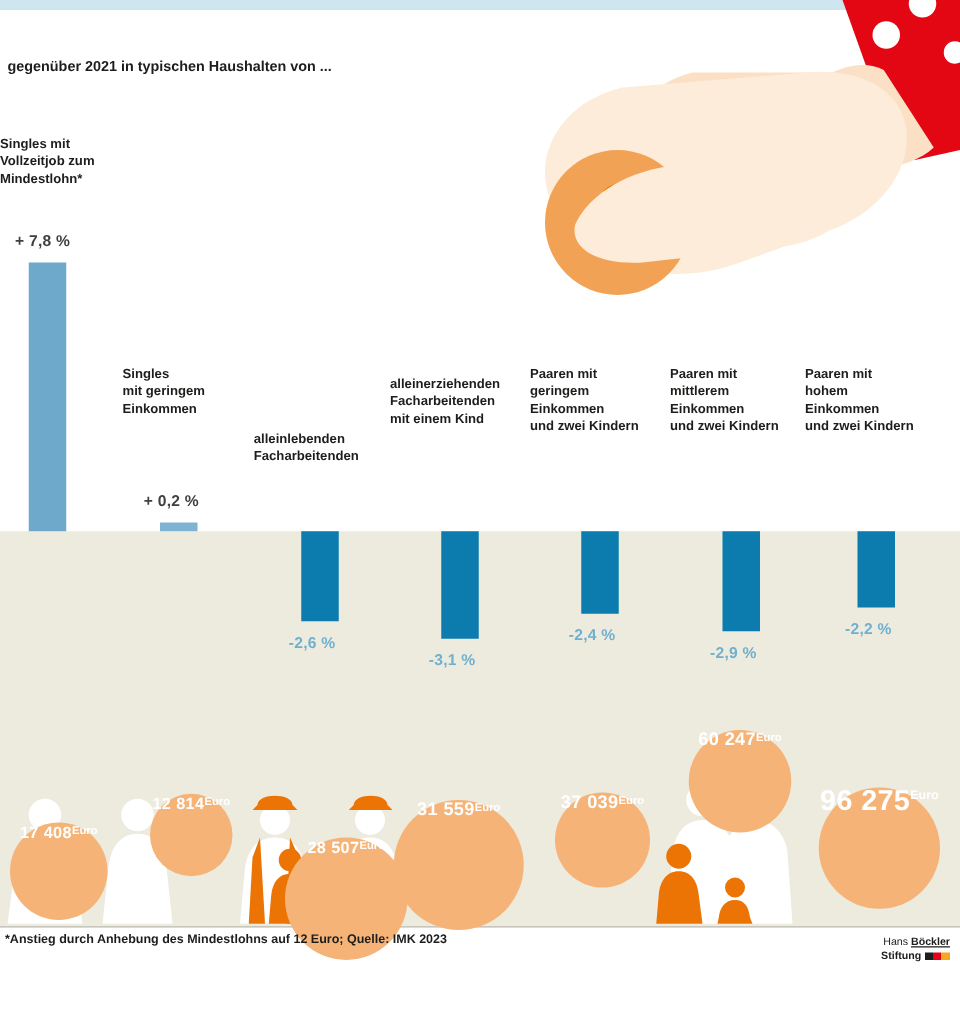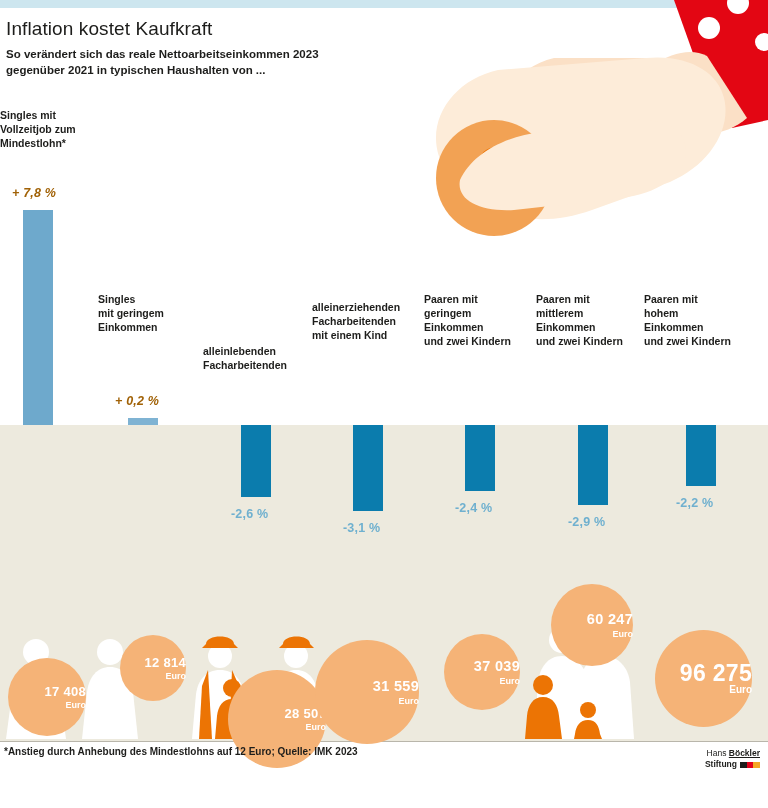--- a/index.html
+++ b/index.html
@@ -86,38 +86,38 @@
 
   .bar-value {
     position: absolute;
     font-size: 12.5px;
     font-weight: 700;
     color: #2a8fc0;
     letter-spacing: .2px;
     white-space: nowrap;
   }
   .bar-value.neg { color: #6fb0cf; }
-  .bar-value.strong { color: #a16207; font-style: italic; }
+  .bar-value.strong { color: #404040; }
 
   
   .income-caption {
     position: absolute;
     left: 4px; top: 577px;
     font-size: 11.5px;
     font-weight: 600;
     color: #1d1d1b;
   }
 
   .circle {
     position: absolute;
     border-radius: 50%;
     background: #f5b377;
     display: flex;
-    flex-direction: column;
-    align-items: flex-end;
+    flex-direction: row;
+    align-items: flex-start;
     justify-content: center;
     color: #ffffff;
   }
   .circle .amount {
     font-size: 13px;
     font-weight: 700;
     letter-spacing: .3px;
     line-height: 15px;
   }
   .circle .unit {
@@ -176,23 +176,21 @@
              C330 130 306 166 268 182 L190 210 C140 228 96 218 66 194
              C44 176 34 158 34 138 Z" fill="#fdecd9"></path>
 
     <circle cx="92" cy="178" r="58" fill="#f2a254"></circle>
     <text x="92" y="200" text-anchor="middle" font-family="'Liberation Sans',sans-serif" font-size="76" font-weight="700" fill="#ec7404">€</text>
 
     <path d="M58 180 C70 154 102 136 140 132 L236 120 C266 118 286 134 284 154
              C282 176 254 194 220 198 L112 210 C78 212 54 200 58 180 Z" fill="#fdecd9"></path>
   </svg>
 
-  <div class="headline">Inflation kostet Kaufkraft</div>
   <div class="subline">
-    <span>So verändert sich das reale Nettoarbeitseinkommen 2023</span>
     <span>gegenüber 2021 in typischen Haushalten von ...</span>
   </div>
 
   <div class="chart">
 
     <div class="col-label first" style="left:0px; top:108px; width:78px;">
       <div>Singles mit</div>
       <div>Vollzeitjob zum</div>
       <div>Mindestlohn*</div>
     </div>

